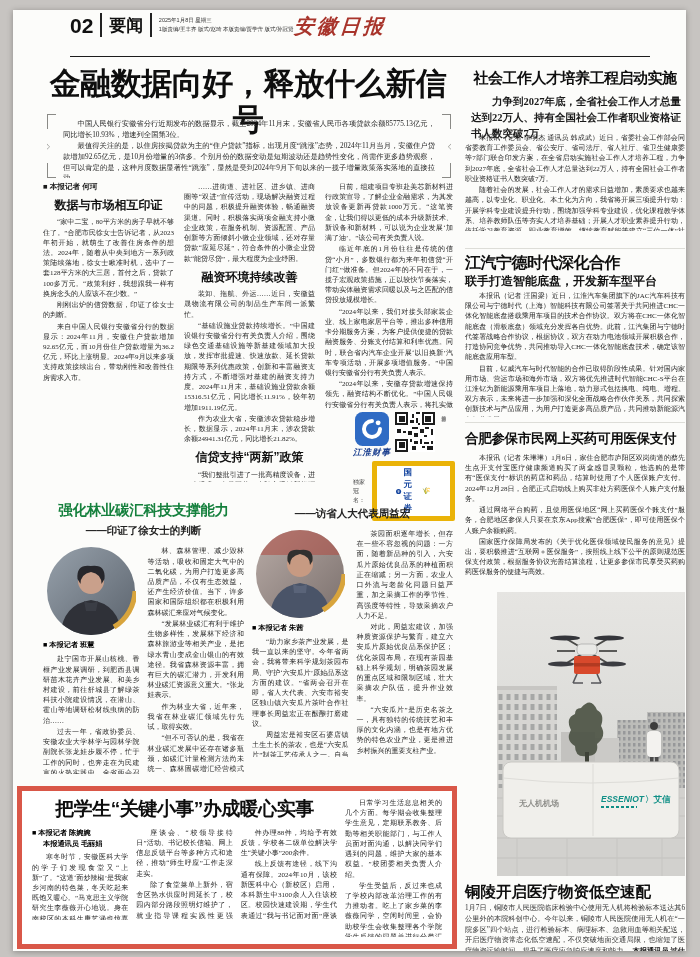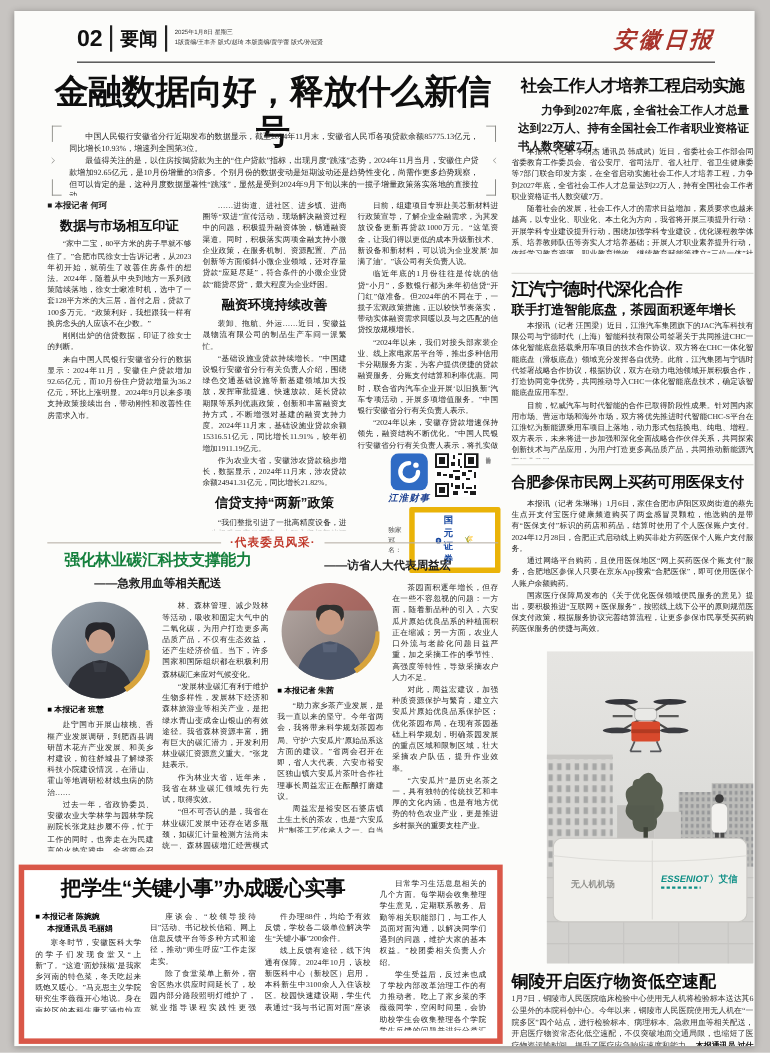--- a/index.html
+++ b/index.html
@@ -3,21 +3,21 @@
 <meta charset="utf-8">
 <style>
   *{margin:0;padding:0;box-sizing:border-box;}
   html,body{width:700px;height:957px;}
   body{background:#c7c4c1;position:relative;font-family:"Liberation Sans",sans-serif;overflow:hidden;}
   .page{position:absolute;left:13px;top:10px;width:673px;height:941px;background:#fcfcfa;box-shadow:0 1px 6px rgba(0,0,0,.3);overflow:hidden;}
   .abs{position:absolute;}
   .clip{overflow:hidden;}
 
   
-  .masthead{left:57px;top:13px;width:580px;display:flex;align-items:flex-start;justify-content:space-between;}
+  .masthead{left:57px;top:3px;width:580px;display:flex;align-items:flex-start;}
   .mh-left{display:flex;align-items:center;gap:7px;}
   .mh-pageno{font-size:21px;font-weight:900;color:#111;line-height:1;}
   .mh-bar{width:2px;height:24px;background:#222;}
   .mh-bar.thin{width:1.5px;}
   .mh-section{font-size:17px;font-weight:900;color:#111;line-height:1;}
   .mh-meta{font-size:5.5px;color:#333;line-height:1.7;}
   .paper-name{font-family:"DejaVu Serif",serif;font-style:italic;font-weight:bold;font-size:20px;color:#a8342b;letter-spacing:3px;transform:skewX(-4deg);}
   .mh-rule{left:57px;top:46px;width:580px;border-top:1.7px solid #1c1c1c;}
 
   
@@ -222,29 +222,24 @@
         <svg width="11" height="11" viewBox="0 0 12 12">
           <circle cx="6" cy="6" r="6" fill="#15459f"></circle>
           <path d="M2.5 5 h7 M4 7.5 h4 M6 2.5 v7" stroke="#ffffff" stroke-width="1" fill="none"></path>
         </svg>
         <span class="gy-name">国元证券</span>
         <span class="gy-gold">🌾</span>
       </span>
     </div>
   </div>
 
-  <div class="abs kicker-row">
-    <span class="kicker-line"></span>
-    <span class="kicker-label">·代表委员风采·</span>
-    <span class="kicker-line"></span>
-  </div>
 
   <div class="abs iv iv-left">
     <div class="iv-title">强化林业碳汇科技支撑能力</div>
-    <div class="iv-sub">——急救用血等相关配送</div>
+    <div class="iv-sub">——印证了徐女士的判断</div>
     <div class="iv-body">
       <div class="iv-colA">
         <svg class="portrait" width="90" height="90" viewBox="0 0 90 90">
           <defs>
             <clipPath id="pc1">
                 <circle cx="45" cy="45" r="44"></circle>
               </clipPath>
             <linearGradient id="pg1" x1="0" y1="0" x2="1" y2="1">
               <stop offset="0" stop-color="#97a1ab"></stop>
                 <stop offset="1" stop-color="#5a626c"></stop>
@@ -322,21 +317,21 @@
     <div class="bodytext">
 
     <p>本报讯（记者 李明杰 通讯员 韩成武）近日，省委社会工作部会同省委教育工作委员会、省公安厅、省司法厅、省人社厅、省卫生健康委等7部门联合印发方案，在全省启动实施社会工作人才培养工程，力争到2027年底，全省社会工作人才总量达到22万人，持有全国社会工作者职业资格证书人数突破7万。</p>
         <p>随着社会的发展，社会工作人才的需求日益增加，素质要求也越来越高，以专业化、职业化、本土化为方向，我省将开展三项提升行动：开展学科专业建设提升行动，围绕加强学科专业建设，优化课程教学体系、培养教师队伍等夯实人才培养基础；开展人才职业素养提升行动，依托学习教育资源、职业教育增效、继续教育赋能等建立“三位一体”社会工作人才培养机制；开展人才支撑服务提升行动，围绕实训基地建设、信息平台建设，加大支持保障力度，深化合作交流等激发人才培养动能。</p>
       </div>
   </div>
 
   <div class="abs rr-hr" style="top:238px;"></div>
 
   <h2 class="abs rr-title2">江汽宁德时代深化合作</h2>
-  <div class="abs rr-sub2">联手打造智能底盘，茶园面积逐年增长</div>
+  <div class="abs rr-sub2">联手打造智能底盘，开发新车型平台</div>
   <div class="abs rr-body clip" style="left:452px;top:281px;width:220px;height:126px;">
     <div class="bodytext">
 
     <p>本报讯（记者 汪国梁）近日，江淮汽车集团旗下的JAC汽车科技有限公司与宁德时代（上海）智能科技有限公司签署关于共同推进CHC一体化智能底盘搭载乘用车项目的技术合作协议。双方将在CHC一体化智能底盘（滑板底盘）领域充分发挥各自优势。此前，江汽集团与宁德时代签署战略合作协议，根据协议，双方在动力电池领域开展积极合作，打造协同竞争优势，共同推动导入CHC一体化智能底盘技术，确定该智能底盘应用车型。</p>
         <p>目前，钇威汽车与时代智能的合作已取得阶段性成果。针对国内家用市场、营运市场和海外市场，双方将优先推进时代智能CHC-S平台在江淮钇为新能源乘用车项目上落地，动力形式包括换电、纯电、增程。双方表示，未来将进一步加强和深化全面战略合作伙伴关系，共同探索创新技术与产品应用，为用户打造更多高品质产品，共同推动新能源汽车行业发展。</p>
       </div>
   </div>
 
   <div class="abs rr-hr" style="top:412px;"></div>
 

